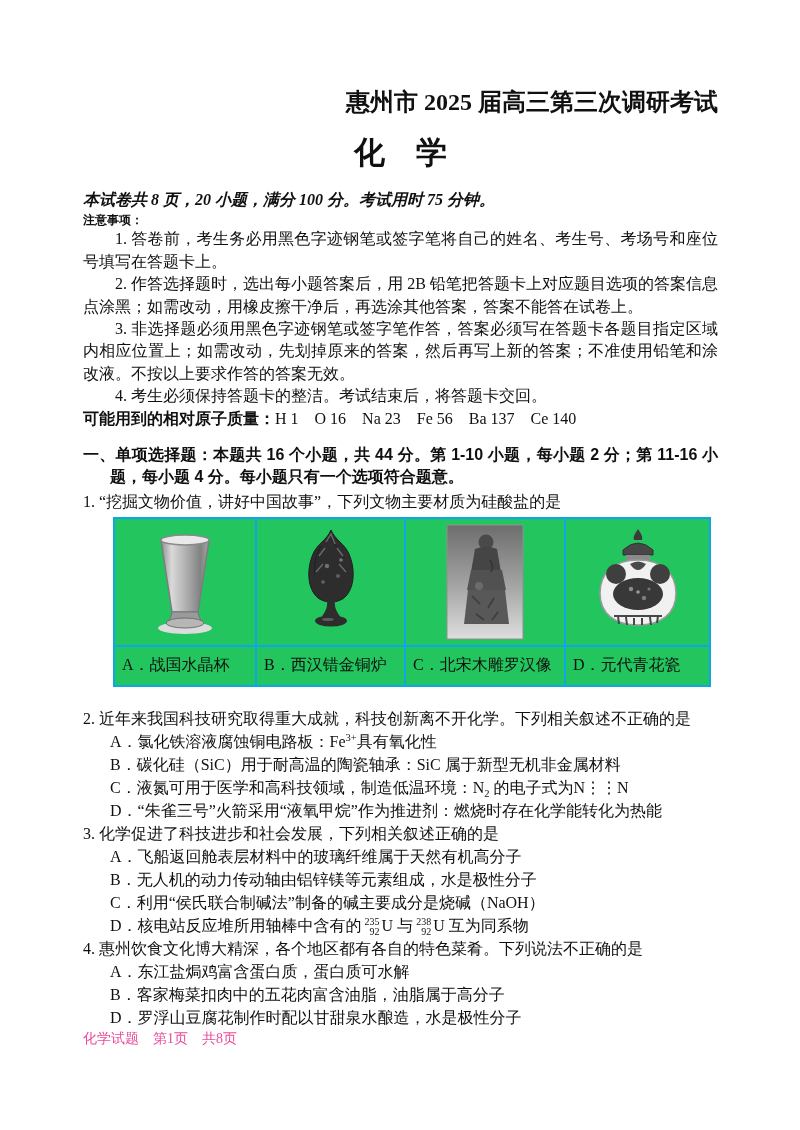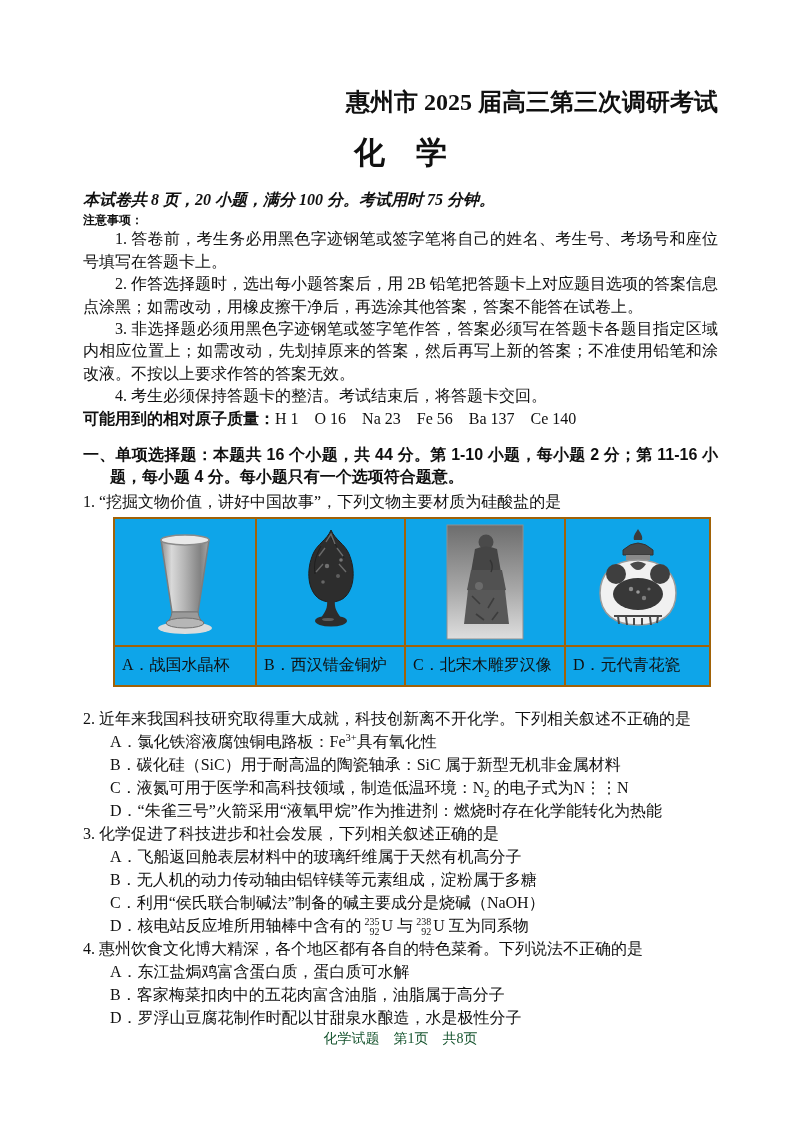--- a/index.html
+++ b/index.html
@@ -25,38 +25,38 @@
   .atomic{margin:0;line-height:1.4;}
   .section-head{
     margin:14px 0 0 0;font-size:16px;line-height:1.4;
     padding-left:27px;text-indent:-27px;text-align:justify;
   }
   .qline{margin:1px 0 0 0;line-height:23px;}
   .artifact-table{
     border-collapse:collapse;margin:4px 0 0 30px;table-layout:fixed;
   }
   .artifact-table td{
-    border:2px solid #a16207;padding:0;vertical-align:middle;background:#0ea5e9;
+    border:2px solid #0ea5e9;padding:0;vertical-align:middle;background:#22c55e;
   }
   .artifact-table .img-cell{height:126px;text-align:center;}
   .artifact-table .label-cell{
     height:38px;font-size:16px;padding:0 4px 0 7px;text-align:left;
     font-family:"Liberation Serif",serif;white-space:nowrap;
   }
   .qblocks{margin-top:20px;}
   .qblocks p{margin:0;line-height:23px;}
   .opt{padding-left:27px;}
   sup,sub{font-size:10.5px;line-height:0;font-family:"Liberation Serif",serif;}
   .iso{
     display:inline-block;text-align:right;vertical-align:-0.42em;
     font-size:10px;line-height:1.0;margin:0 2px 0 3px;
   }
   .iso span{display:block;}
   .footer{
-    margin:0;text-align:center;font-size:14px;line-height:20px;color:#14532d;
+    margin:0;text-align:left;font-size:14px;line-height:20px;color:#ec4899;
   }
   svg{display:block;margin:0 auto;}
 </style>
 </head>
 <body>
 
 <div class="sheet">
 
   <h1 class="title">惠州市 2025 届高三第三次调研考试</h1>
   <h2 class="subject">化　学</h2>
@@ -167,21 +167,21 @@
 
   <div class="qblocks">
     <p>2. 近年来我国科技研究取得重大成就，科技创新离不开化学。下列相关叙述不正确的是</p>
     <p class="opt"><span>A．氯化铁溶液腐蚀铜电路板：Fe</span><sup>3+</sup><span>具有氧化性</span></p>
     <p class="opt"><span>B．碳化硅（SiC）用于耐高温的陶瓷轴承：SiC 属于新型无机非金属材料</span></p>
     <p class="opt"><span>C．液氮可用于医学和高科技领域，制造低温环境：N</span><sub>2</sub><span> 的电子式为N⋮⋮N</span></p>
     <p class="opt"><span>D．“朱雀三号”火箭采用“液氧甲烷”作为推进剂：燃烧时存在化学能转化为热能</span></p>
 
     <p>3. 化学促进了科技进步和社会发展，下列相关叙述正确的是</p>
     <p class="opt"><span>A．飞船返回舱表层材料中的玻璃纤维属于天然有机高分子</span></p>
-    <p class="opt"><span>B．无人机的动力传动轴由铝锌镁等元素组成，淀粉属于多糖</span></p>
+    <p class="opt"><span>B．无人机的动力传动轴由铝锌镁等元素组成，水是极性分子</span></p>
     <p class="opt"><span>C．利用“侯氏联合制碱法”制备的碱主要成分是烧碱（NaOH）</span></p>
     <p class="opt"><span>D．核电站反应堆所用轴棒中含有的</span><span class="iso"><span>235</span><span>92</span></span><span>U 与</span><span class="iso"><span>238</span><span>92</span></span><span>U 互为同系物</span></p>
 
     <p>4. 惠州饮食文化博大精深，各个地区都有各自的特色菜肴。下列说法不正确的是</p>
     <p class="opt"><span>A．东江盐焗鸡富含蛋白质，蛋白质可水解</span></p>
     <p class="opt"><span>B．客家梅菜扣肉中的五花肉富含油脂，油脂属于高分子</span></p>
     <p class="opt"><span>D．罗浮山豆腐花制作时配以甘甜泉水酿造，水是极性分子</span></p>
   </div>
 
   <p class="footer">化学试题　第1页　共8页</p>

